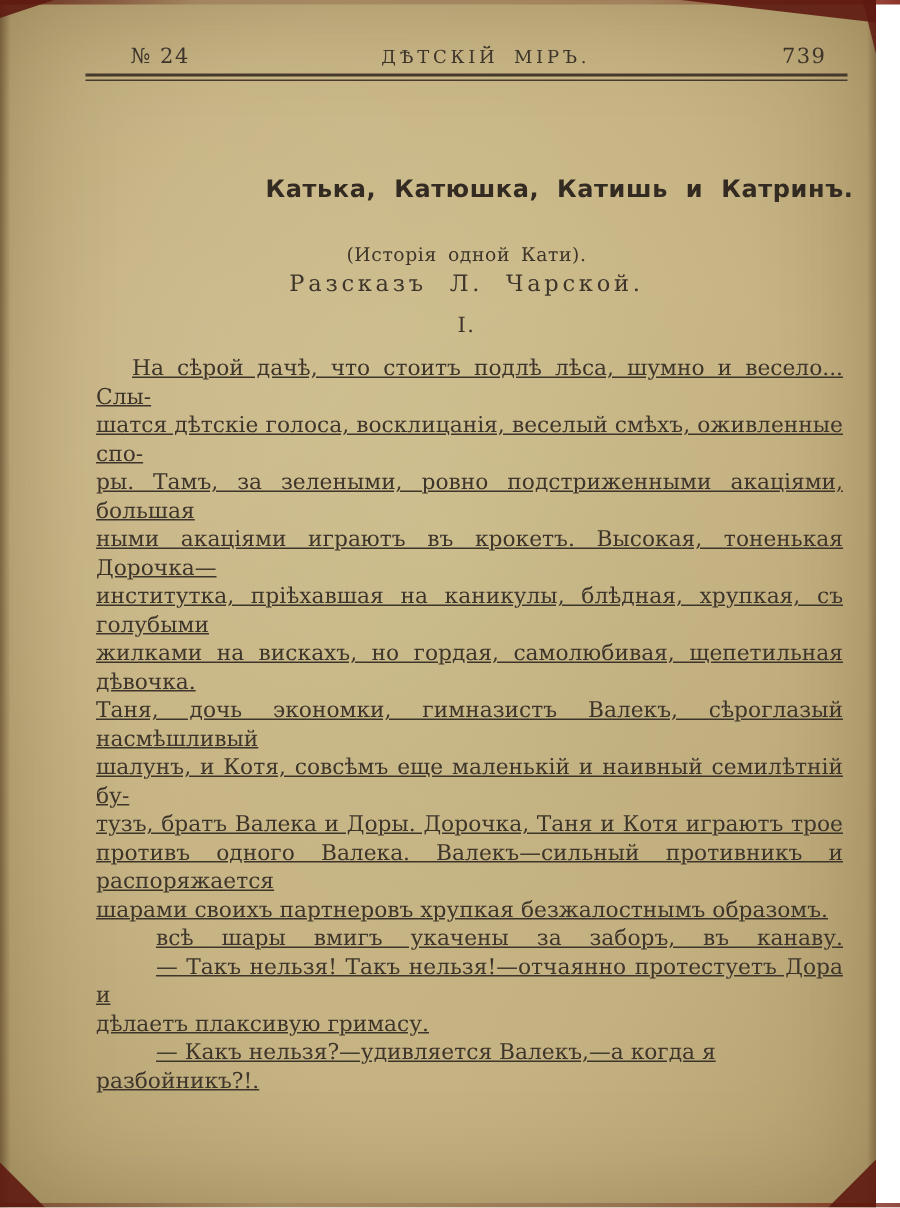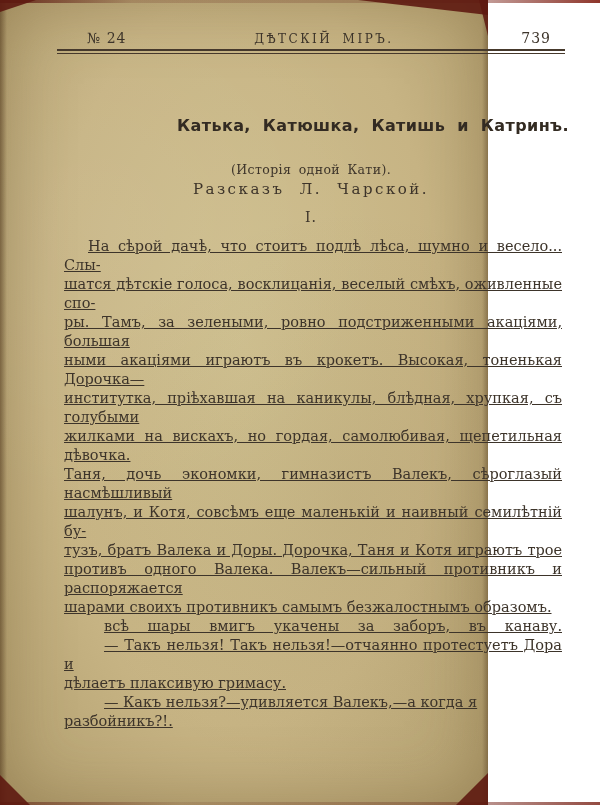--- a/index.html
+++ b/index.html
@@ -1,21 +1,21 @@
 <!DOCTYPE html>
 <html><head>
 <meta charset="utf-8">
 <style>
   html,body{margin:0;padding:0;}
   body{
     width:600px;height:805px;overflow:hidden;
     font-family:"DejaVu Serif","Liberation Serif",serif;
   }
   .sheet{
-    position:relative;width:488px;height:805px;
+    position:relative;width:584px;height:805px;
     background:
       radial-gradient(circle at 22% 28%, rgba(255,255,255,.06), transparent 42%),
       radial-gradient(circle at 72% 62%, rgba(92,70,30,.07), transparent 48%),
       radial-gradient(ellipse at 50% 44%, #cfc08f 0%, #c7b484 58%, #b19e6e 100%);
     box-shadow:inset 0 0 70px rgba(110,85,45,.40);
     color:#3d342a;
   }
   
   .edge{position:absolute;pointer-events:none;}
   .edge-top{top:0;left:0;width:600px;height:3px;
@@ -115,21 +115,21 @@
         <div class="line">На сѣрой дачѣ, что стоитъ подлѣ лѣса, шумно и весело... Слы-</div>
         <div class="line">шатся дѣтскіе голоса, восклицанія, веселый смѣхъ, оживленные спо-</div>
         <div class="line">ры. Тамъ, за зелеными, ровно подстриженными акаціями, большая</div>
         <div class="line">ными акаціями играютъ въ крокетъ. Высокая, тоненькая Дорочка—</div>
         <div class="line">институтка, пріѣхавшая на каникулы, блѣдная, хрупкая, съ голубыми</div>
         <div class="line">жилками на вискахъ, но гордая, самолюбивая, щепетильная дѣвочка.</div>
         <div class="line">Таня, дочь экономки, гимназистъ Валекъ, сѣроглазый насмѣшливый</div>
         <div class="line">шалунъ, и Котя, совсѣмъ еще маленькій и наивный семилѣтній бу-</div>
         <div class="line">тузъ, братъ Валека и Доры. Дорочка, Таня и Котя играютъ трое</div>
         <div class="line">противъ одного Валека. Валекъ—сильный противникъ и распоряжается</div>
-        <div class="line">шарами своихъ противникъ самымъ безжалостнымъ образомъ.</div>
+        <div class="line">шарами своихъ партнеровъ хрупкая безжалостнымъ образомъ.</div>
       </div>
       <div class="para">
         <div class="line">всѣ шары вмигъ укачены за заборъ, въ канаву.</div>
       </div>
       <div class="para">
         <div class="line">— Такъ нельзя! Такъ нельзя!—отчаянно протестуетъ Дора и</div>
         <div class="line">дѣлаетъ плаксивую гримасу.</div>
       </div>
       <div class="para">
         <div class="line">— Какъ нельзя?—удивляется Валекъ,—а когда я разбойникъ?!.</div>

